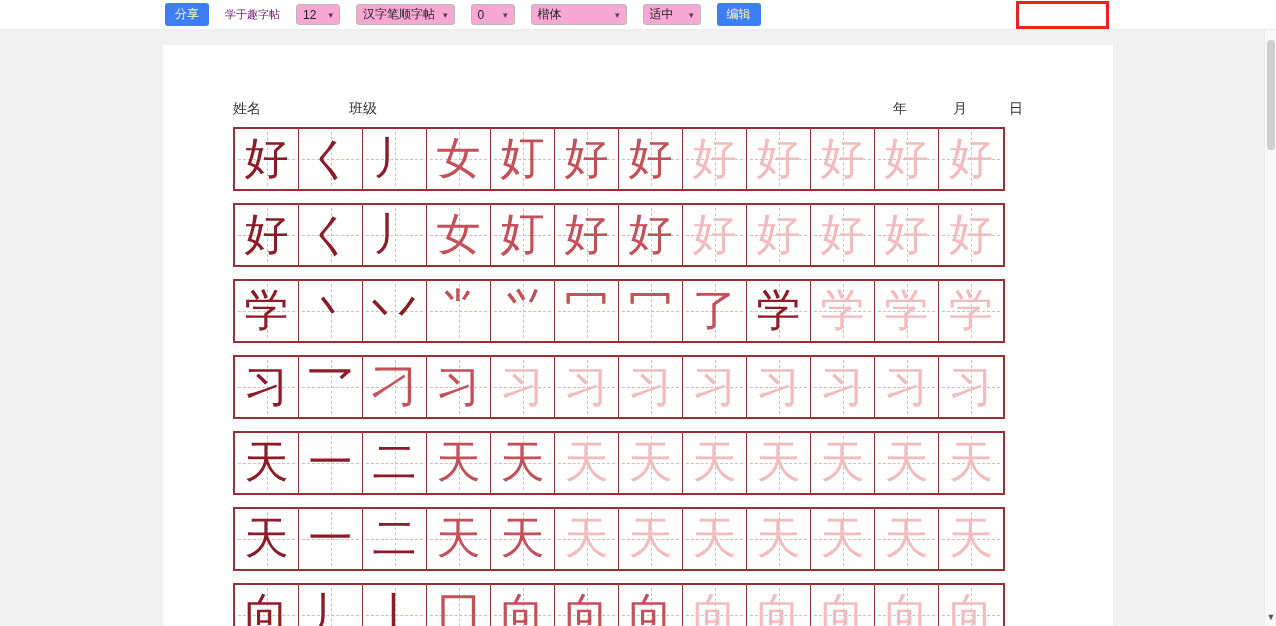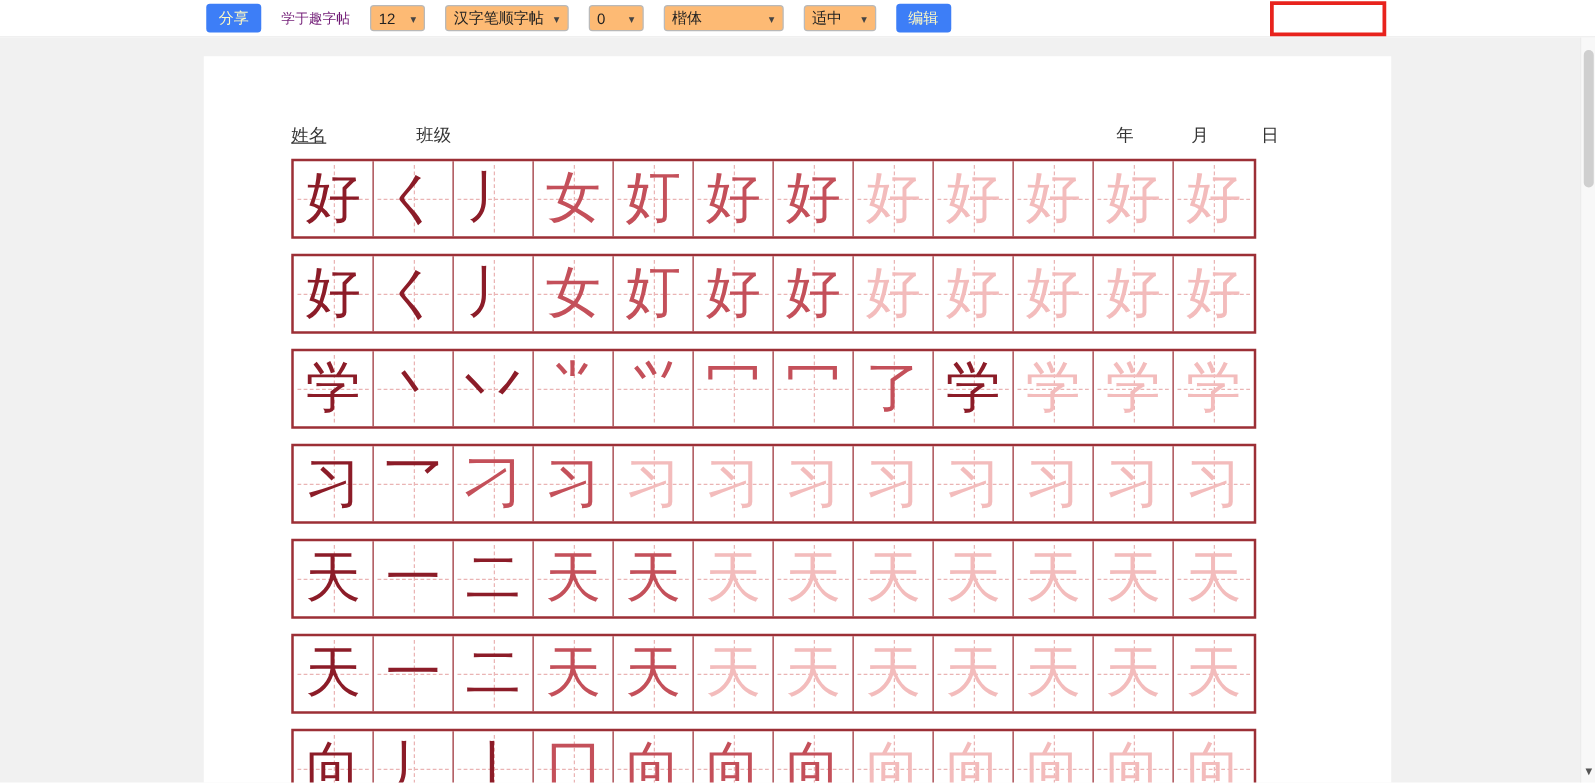--- a/index.html
+++ b/index.html
@@ -6,42 +6,42 @@
   html,body{width:1276px;height:626px;overflow:hidden;background:#fff;font-family:"Liberation Sans",sans-serif;}
 
   
   .toolbar{position:absolute;top:0;left:0;right:0;height:30px;background:#fff;
     display:flex;align-items:center;gap:16px;padding:0 170px 0 165px;
     border-bottom:1px solid #ececec;z-index:5;}
   .btn-primary{background:var(--accent);color:#fef9c3;font-size:12px;border:none;border-radius:3px;
     padding:3px 10px;cursor:pointer;font-family:"Liberation Sans",sans-serif;}
   .app-name{font-size:11px;color:#701a75;white-space:nowrap;text-align:center;}
   .select{display:flex;align-items:center;justify-content:space-between;gap:8px;
-    border:1px solid #b9b9b9;border-radius:3px;background:#fdba74;font-size:12px;color:#222;
+    border:1px solid #b9b9b9;border-radius:3px;background:#f9a8d4;font-size:12px;color:#222;
     padding:2px 6px;height:21px;white-space:nowrap;cursor:pointer;}
   .w-sm{min-width:44px;}
   .w-font{min-width:96px;text-align:center;}
   .w-spacing{min-width:58px;}
   .caret{font-size:9px;color:#444;}
   .toolbar-right{margin-left:auto;display:flex;align-items:center;gap:18px;}
   .page-count{font-size:13px;color:#333;white-space:nowrap;}
   .btn-print{background:#fff;color:#2b7df0;border:1px solid #8ab4f8;border-radius:3px;
     font-size:12px;padding:3px 9px;cursor:pointer;white-space:nowrap;
     font-family:"Liberation Sans",sans-serif;}
 
   
   .annotation{position:absolute;left:1016px;top:1px;width:93px;height:28px;
     border:3px solid var(--ann);z-index:20;pointer-events:none;}
 
   
   .content{position:absolute;top:30px;left:0;right:12px;bottom:0;background:#f1f1f1;overflow:hidden;}
   .sheet{position:absolute;left:163px;top:15px;width:950px;height:1100px;background:#fff;}
   .sheet-header span{position:absolute;top:55px;font-size:14px;color:#333;}
-  .lbl-name{left:70px;text-decoration:underline;}
-  .lbl-class{left:170px;}
+  .lbl-name{left:70px;}
+  .lbl-class{left:186px;}
   .lbl-year{left:730px;}
   .lbl-month{left:790px;}
   .lbl-day{left:846px;}
 
   .practice-grid{position:absolute;left:70px;top:82px;}
   .grid-row{display:flex;border:2px solid var(--grid);width:max-content;margin-bottom:12px;background:#fff;}
   .grid-cell{position:relative;width:64px;height:60px;border-right:1px solid var(--grid);
     display:flex;align-items:center;justify-content:center;}
   .grid-cell:last-child{border-right:none;}
   .grid-cell::before{content:"";position:absolute;left:3px;right:3px;top:50%;border-top:1px dashed var(--dash);}

